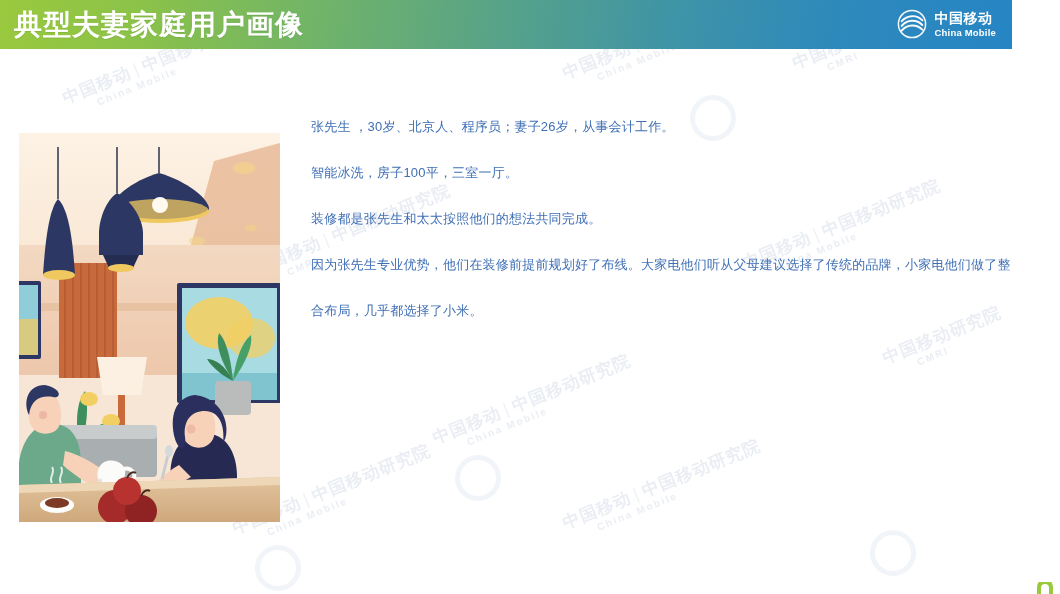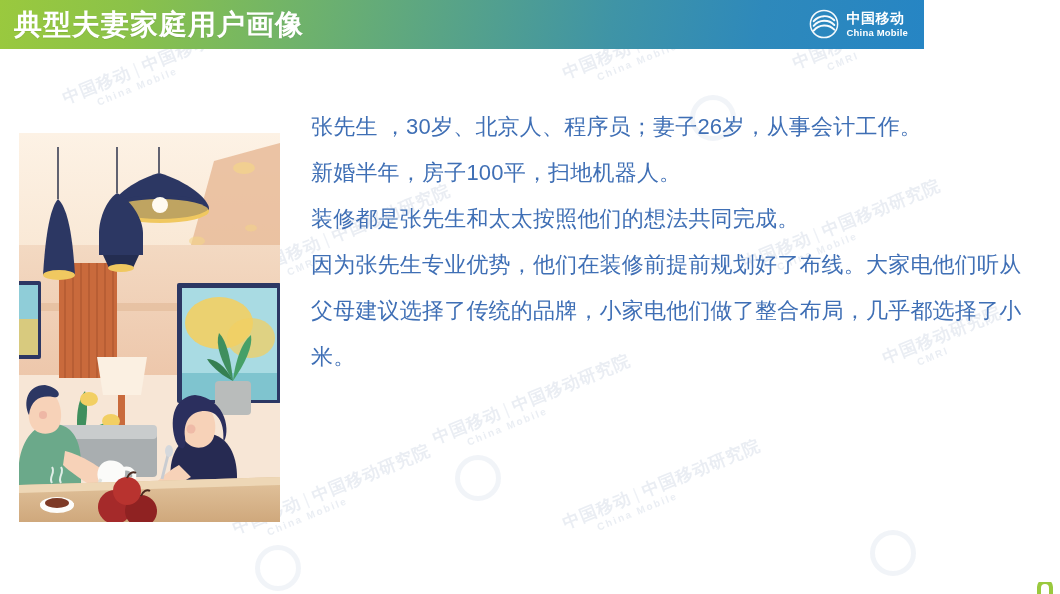--- a/index.html
+++ b/index.html
@@ -53,21 +53,21 @@
     width: 46px; height: 46px;
     border-radius: 50%;
     border: 5px solid #eff3f7;
     opacity: .9;
   }
 
   
   .header {
     position: absolute;
     top: 0; left: 0;
-    width: 924px;
+    width: 1012px;
     height: 49px;
     background: linear-gradient(100deg,
         #9ac93e 0%,
         #8bc249 14%,
         #73b566 30%,
         #59a486 48%,
         #3f94a6 66%,
         #2e89bb 82%,
         #2685c4 100%);
     z-index: 3;
@@ -125,21 +125,21 @@
   
   .body-copy {
     position: absolute;
     left: 311px;
     top: 104px;
     width: 712px;
     z-index: 2;
   }
   .para {
     color: #3f6fb5;
-    font-size: 22px;
+    font-size: 13px;
     line-height: 46px;
     letter-spacing: .2px;
     white-space: pre-wrap;
     word-break: break-all;
   }
 
   
   .corner-mark {
     position: absolute;
     right: 6px;
@@ -340,21 +340,21 @@
       <path d="M108 345 C110 340, 114 338, 117 340" fill="none" stroke="#4a2a20" stroke-width="2"></path>
       <path d="M122 363 C124 358, 128 356, 131 358" fill="none" stroke="#4a2a20" stroke-width="2"></path>
 
       <path d="M143 346 L149 322" stroke="#c9ccd1" stroke-width="3" fill="none"></path>
       <ellipse cx="150" cy="318" rx="4" ry="6" fill="#d5d8dc"></ellipse>
     </svg>
   </div>
 
   <div class="body-copy">
     <p class="para">张先生 ，30岁、北京人、程序员；妻子26岁，从事会计工作。</p>
-    <p class="para">新婚半年，房子100平，扫地机器人。</p>
+    <p class="para">智能冰洗，房子100平，三室一厅。</p>
     <p class="para">装修都是张先生和太太按照他们的想法共同完成。</p>
     <p class="para">因为张先生专业优势，他们在装修前提前规划好了布线。大家电他们听从父母建议选择了传统的品牌，小家电他们做了整合布局，几乎都选择了小米。</p>
   </div>
 
   <div class="corner-mark">
     <svg width="18" height="12" viewBox="0 0 18 12">
       <path d="M1 12 L1 5 A8 8 0 0 1 17 5 L17 12 L13 12 L13 6 A4 4 0 0 0 5 6 L5 12 Z" fill="#9ac93e"></path>
     </svg>
   </div>
 

